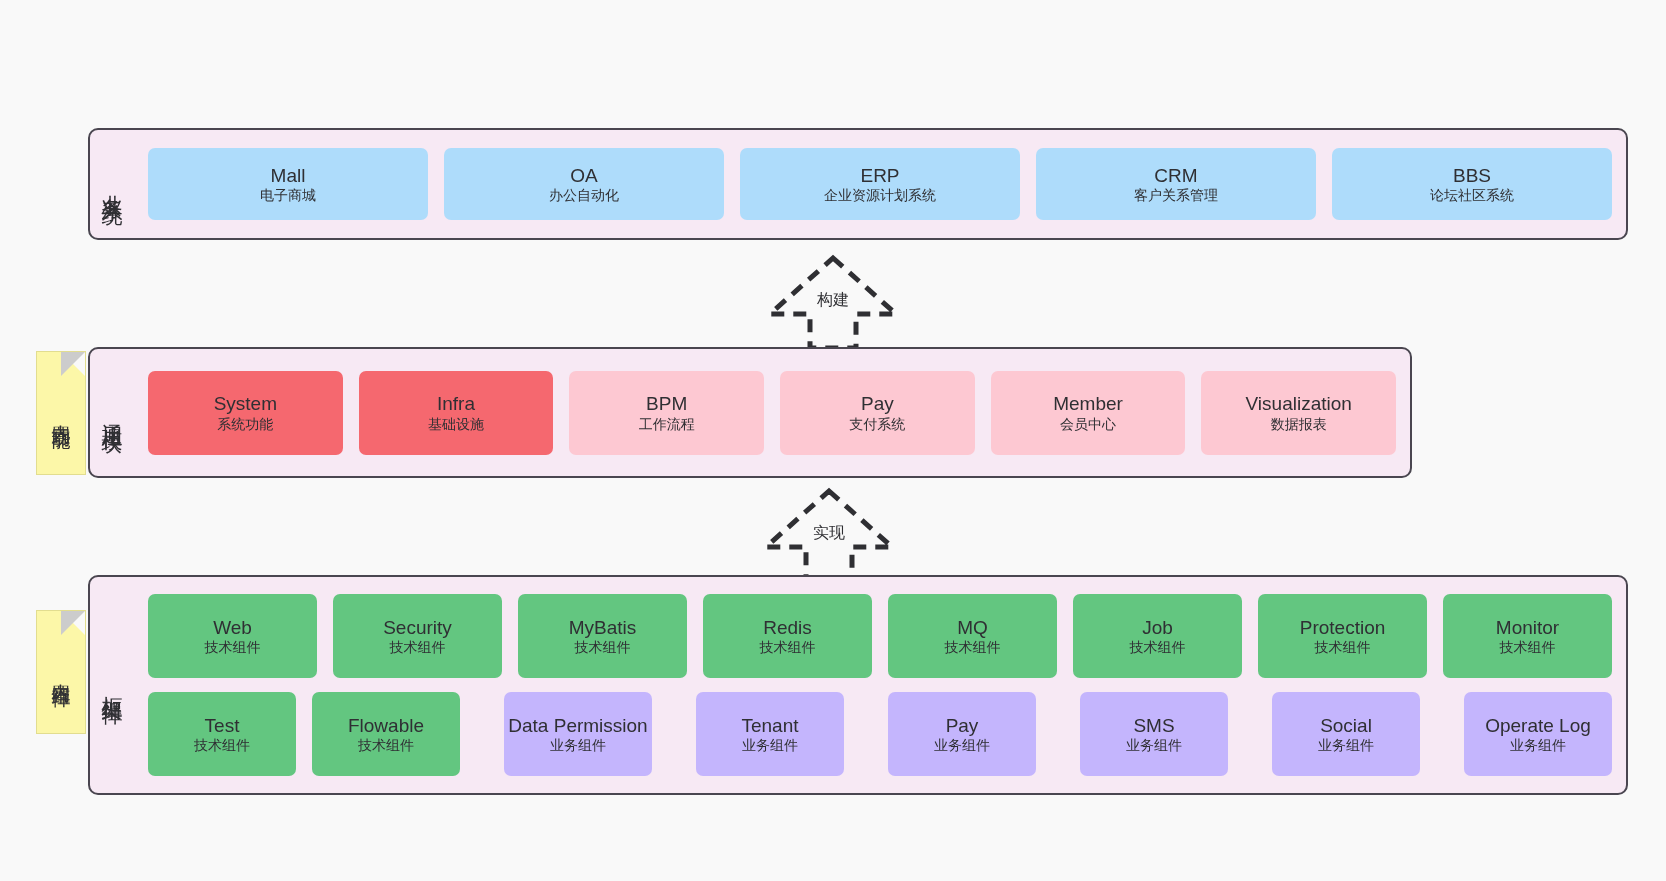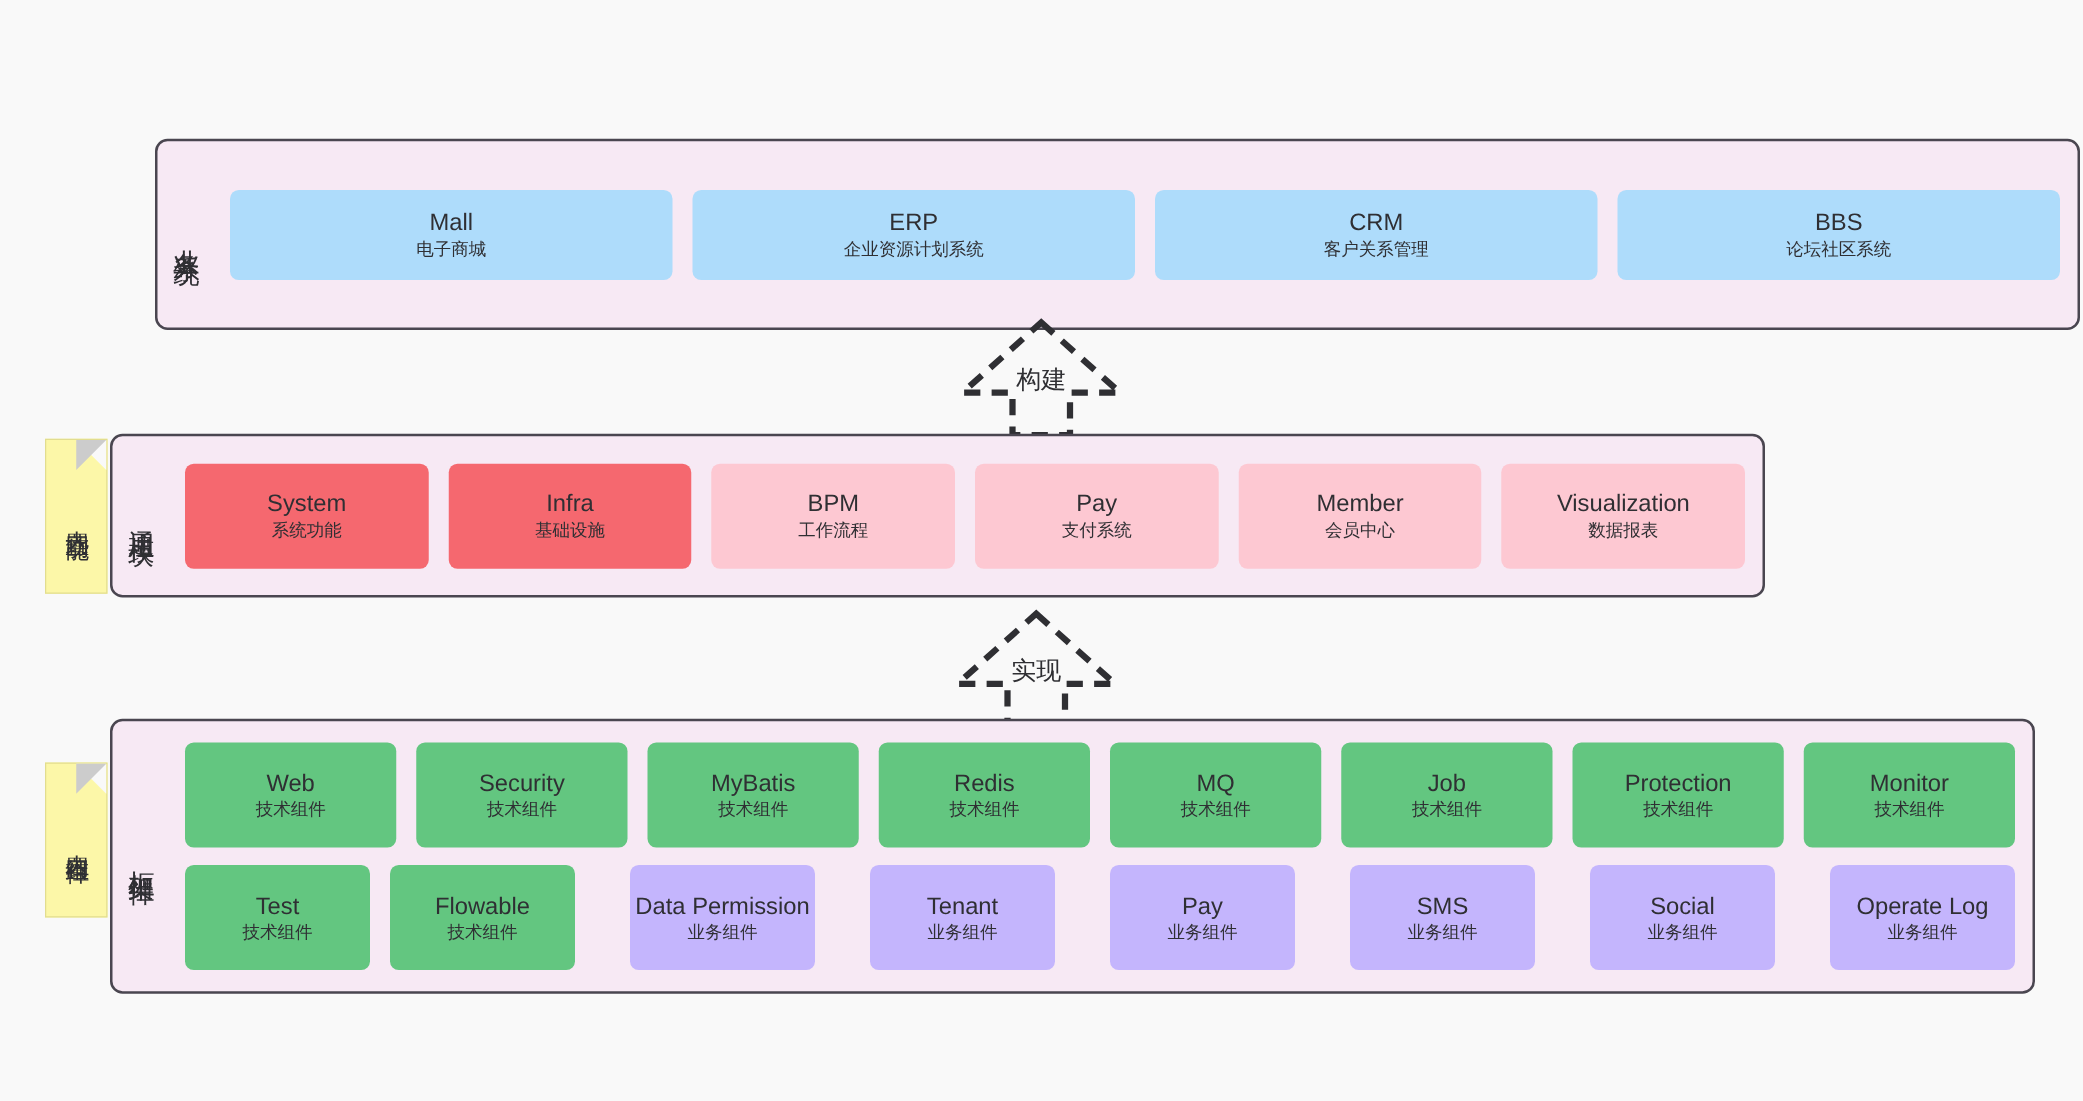--- a/index.html
+++ b/index.html
@@ -70,21 +70,21 @@
   .cell .cn { font-size: 14px; }
 
   
   .c-blue        { background: #aedcfb; }
   .c-red         { background: #f5686f; }
   .c-pink        { background: #fdc8d2; }
   .c-green       { background: #63c680; }
   .c-lightgreen  { background: #c4b5fd; margin-left: 28px; }
 
   
-  #layer-business { left: 88px;  top: 111px; width: 1540px; height: 153px; margin-left: 36px; }
+  #layer-business { left: 88px;  top: 128px; width: 1540px; height: 112px; }
   #layer-business .cell { height: 72px; }
 
   #layer-modules  { left: 88px;  top: 347px; width: 1324px; height: 131px; }
   #layer-modules .cell { height: 84px; }
 
   #layer-framework{ left: 88px;  top: 575px; width: 1540px; height: 220px; }
   #layer-framework .cell { height: 84px; }
 
   
   .sticky {
@@ -128,21 +128,21 @@
     position: absolute;
     width: 150px;
     height: 100px;
   }
   .arrow svg { display: block; width: 100%; height: 100%; }
   .arrow .arrow-label {
     position: absolute;
     left: 50%;
     transform: translateX(-50%);
     top: 38px;
-    font-size: 20px;
+    font-size: 16px;
     color: #2f2f33;
     background: transparent;
     padding: 0 1px;
     white-space: nowrap;
     user-select: none;
   }
   #arrow-build     { left: 758px; top: 252px; }
   #arrow-implement { left: 754px; top: 485px; }
 </style>
 </head>
@@ -150,20 +150,24 @@
 
 <div id="canvas">
 
   <div class="layer" id="layer-business">
     <div class="layer-title">业务系统</div>
     <div class="layer-body">
       <div class="row">
         <div class="cell c-blue">
           <span class="en">Mall</span>
           <span class="cn">电子商城</span>
+        </div>
+        <div class="cell c-blue">
+          <span class="en">OA</span>
+          <span class="cn">办公自动化</span>
         </div>
         <div class="cell c-blue">
           <span class="en">ERP</span>
           <span class="cn">企业资源计划系统</span>
         </div>
         <div class="cell c-blue">
           <span class="en">CRM</span>
           <span class="cn">客户关系管理</span>
         </div>
         <div class="cell c-blue">

